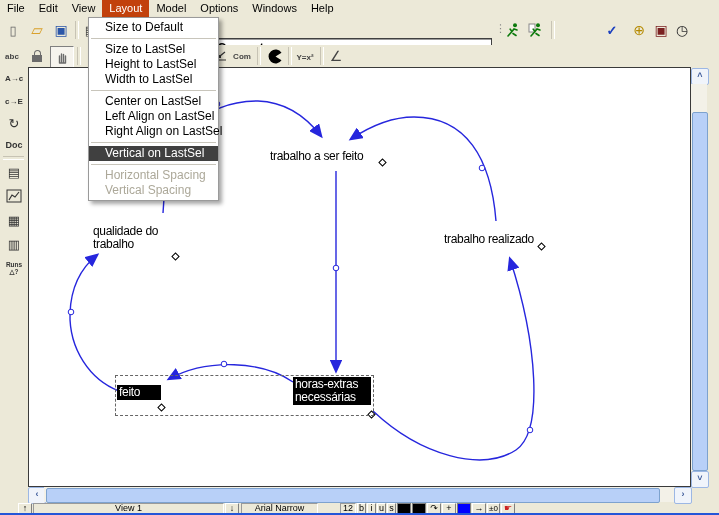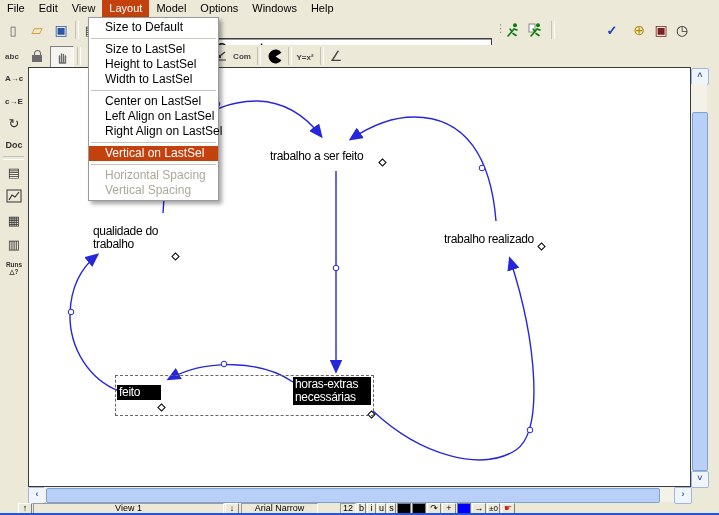--- a/index.html
+++ b/index.html
@@ -43,21 +43,21 @@
   .sb-panel{position:absolute;top:503px;height:11px;box-sizing:border-box;border:1px solid;
             border-color:#9a9a9a #fff #fff #9a9a9a;font-size:9px;line-height:9px;text-align:center;
             overflow:hidden;background:#ece9d8}
   .sb-raised{border-color:#fff #808080 #808080 #fff}
   .swatch{position:absolute;top:503px;height:11px;box-sizing:border-box;border:1px solid #808080}
   .bluestrip{position:absolute;left:0;top:513px;width:719px;height:2px;background:#2456d8}
   
   .popup{position:absolute;left:88px;top:17px;width:129px;background:#fff;border:1px solid #9a9a9a;
          box-shadow:3px 3px 4px rgba(0,0,0,.35);padding:2px 0;z-index:50}
   .mi{height:15px;line-height:15px;padding-left:16px;font-size:12px;white-space:nowrap;cursor:default}
-  .mi.hl{background:#c2410c;color:#fff}
+  .mi.hl{background:#404040;color:#fff}
   .mi.dis{color:#aca899}
   .msep{height:1px;background:#c8c5bb;margin:3px 2px}
   
   .lock{width:10px;height:7px;background:#6b6b6b;position:relative;margin-top:5px}
   .lock:before{content:"";position:absolute;left:1.5px;top:-5px;width:5px;height:5px;
                border:1.5px solid #6b6b6b;border-bottom:none;border-radius:4px 4px 0 0}
 </style>
 </head>
 <body>
 

